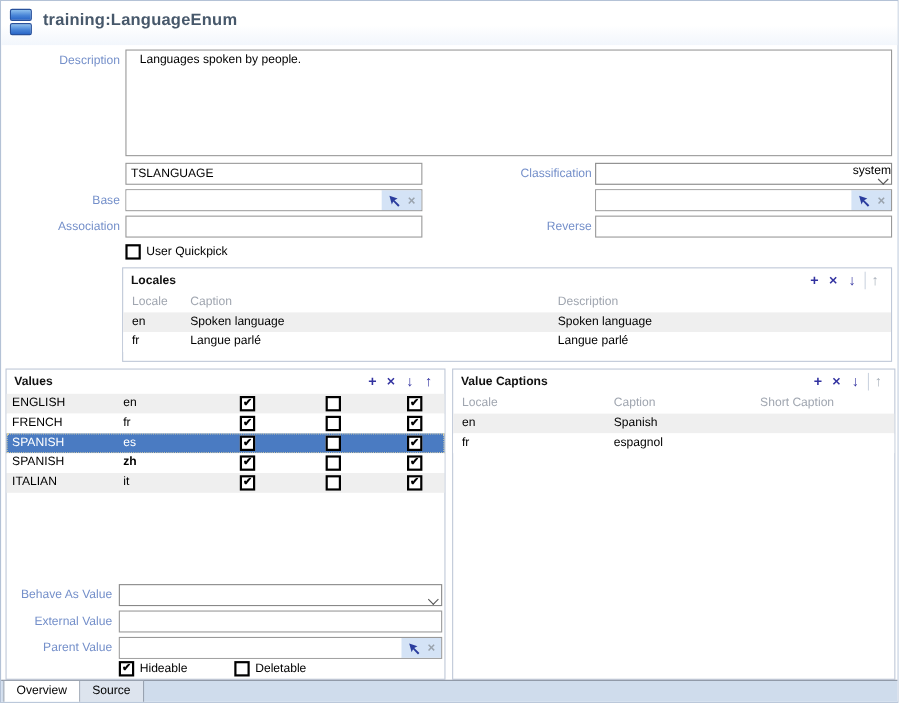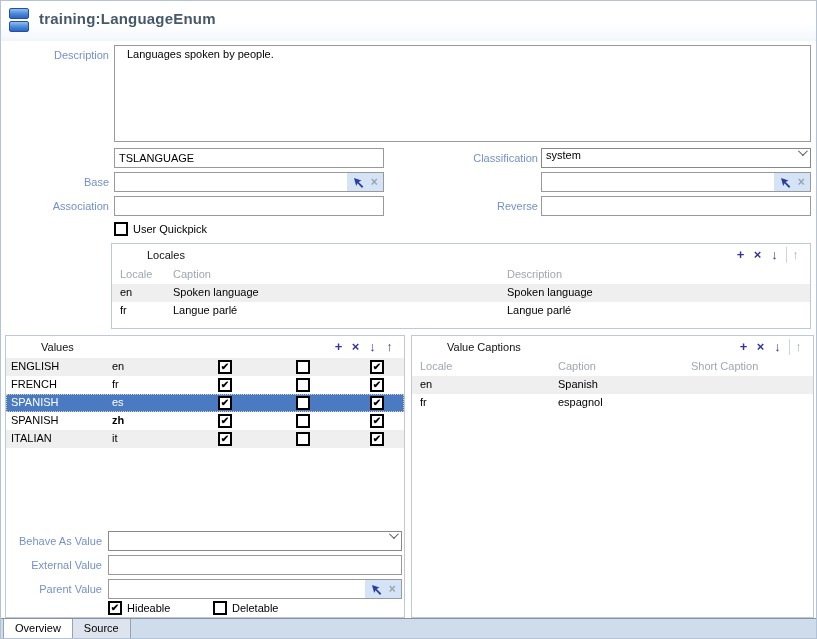--- a/index.html
+++ b/index.html
@@ -17,39 +17,39 @@
   .enum-icon i+i{margin-top:2px;}
   .page-title{position:absolute;left:38px;top:9px;margin:0;font-size:15px;font-weight:bold;color:#47586b;letter-spacing:.2px;}
   
   .flabel{position:absolute;width:108px;text-align:right;color:#7590ca;line-height:20px;white-space:nowrap;}
   .flabel.r{width:108px;}
   input.txt,textarea.txt{position:absolute;box-sizing:border-box;border:1px solid #999;background:#fff;
     font-family:"Liberation Sans",sans-serif;font-size:11px;color:#000;padding:1px 4px;outline:none;}
   input.txt{height:20px;}
   textarea.txt{resize:none;padding:2px 4px;}
   .combo{position:absolute;box-sizing:border-box;height:20px;border:1px solid #888;background:#fff;
-    display:flex;align-items:flex-start;}
+    display:flex;align-items:flex-end;flex-direction:column;}
   .combo .cval{flex:1;padding-left:4px;}
   .combo .chev{width:18px;display:flex;align-items:center;justify-content:center;}
   .chev b{display:block;width:6px;height:6px;border-right:1.4px solid #555;border-bottom:1.4px solid #555;
     transform:rotate(45deg) translateY(-2px);}
   .pickfield{position:absolute;box-sizing:border-box;height:20px;border:1px solid #999;background:#fff;display:flex;}
   .pickfield input{flex:1;min-width:0;border:none;outline:none;padding:1px 4px;
     font-family:"Liberation Sans",sans-serif;font-size:11px;}
   .pickbtns{width:36px;background:#d4e3f6;display:flex;align-items:center;justify-content:space-evenly;}
   .clear-x{color:#9aa3ad;font-weight:bold;font-size:12px;line-height:12px;}
   
   .cb{box-sizing:border-box;width:14px;height:14px;border:2px solid #000;background:#fff;display:inline-block;
     text-align:center;font-size:10px;line-height:10px;font-weight:bold;color:#000;overflow:hidden;}
   .cblabel{position:absolute;line-height:14px;color:#000;}
   .cb.abs{position:absolute;}
   
   .panel{position:absolute;box-sizing:border-box;border:1px solid #bfc8d8;background:#fff;}
   .ptitle-row{height:22px;display:flex;align-items:center;justify-content:space-between;padding:0 6px 0 7px;}
-  .ptitle{font-weight:normal;color:#111;margin-left:28px;}
+  .ptitle{font-weight:bold;color:#111;}
   .toolbar{display:flex;align-items:center;}
   .tool{width:17px;text-align:center;color:#3232a0;font-weight:bold;font-size:13px;line-height:16px;cursor:default;}
   .tool.disabled{color:#a8b0ba;border-left:1px solid #ccd4e0;margin-left:3px;}
   .thead{position:relative;height:18px;color:#a0a6b0;}
   .thead span{position:absolute;top:2px;white-space:nowrap;}
   .tbody{position:relative;}
   .trow{position:relative;height:18px;background:#fff;}
   .trow.alt{background:#efefef;}
   .trow.selected{background:#4a7bc2;color:#fff;outline:1px dotted #d8cfa8;outline-offset:-1px;}
   .trow span.cell{position:absolute;top:2px;white-space:nowrap;}

